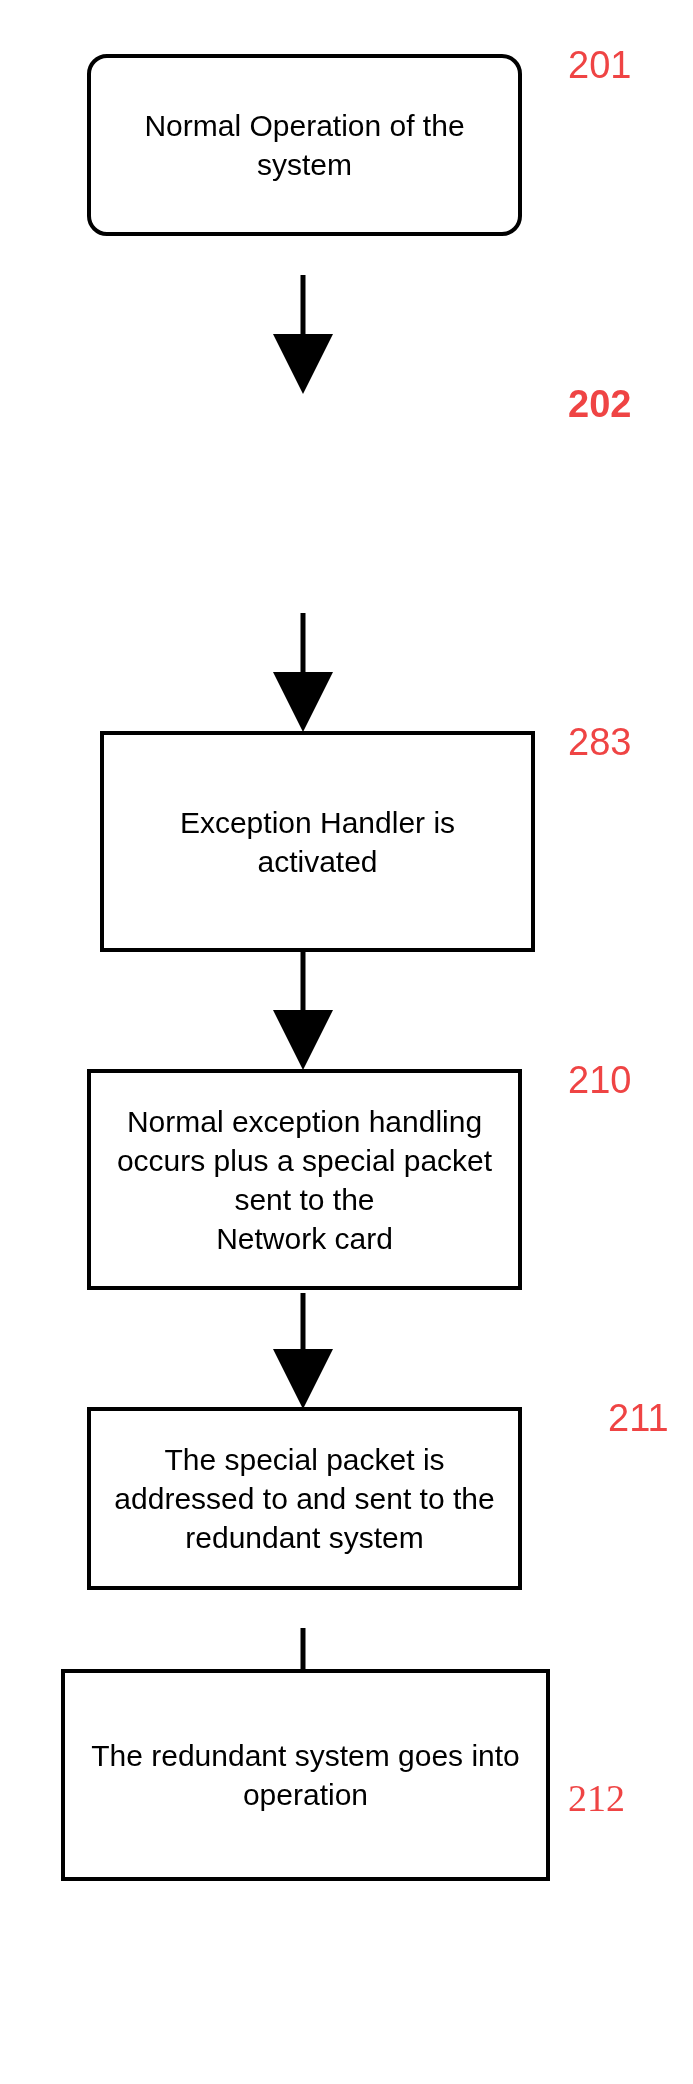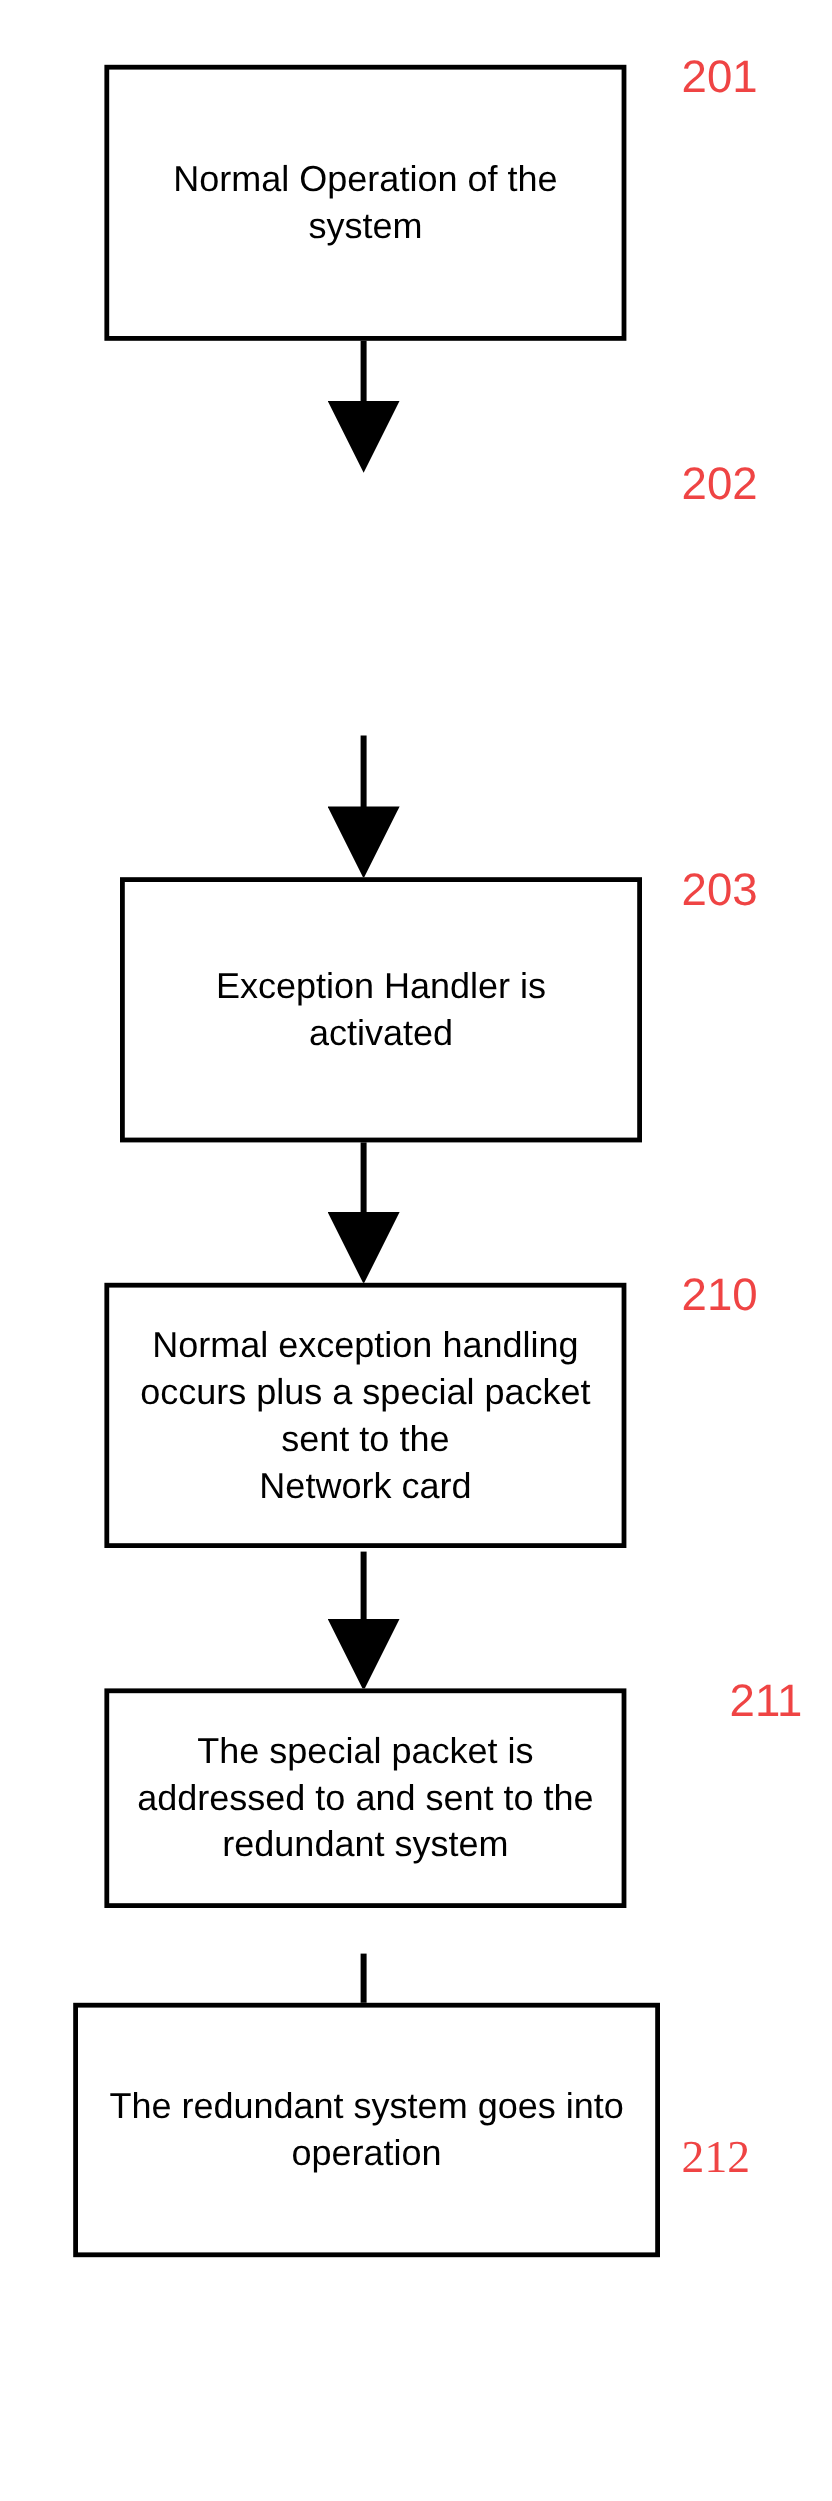--- a/index.html
+++ b/index.html
@@ -51,31 +51,31 @@
         <path d="M0,0 L12,6 L0,12 Z" fill="#000"></path>
       </marker>
     </defs>
     <line x1="303" y1="275" x2="303" y2="384" stroke="#000" stroke-width="5" marker-end="url(#ah)"></line>
     <line x1="303" y1="613" x2="303" y2="722" stroke="#000" stroke-width="5" marker-end="url(#ah)"></line>
     <line x1="303" y1="951" x2="303" y2="1060" stroke="#000" stroke-width="5" marker-end="url(#ah)"></line>
     <line x1="303" y1="1293" x2="303" y2="1399" stroke="#000" stroke-width="5" marker-end="url(#ah)"></line>
     <line x1="303" y1="1628" x2="303" y2="1734" stroke="#000" stroke-width="5" marker-end="url(#ah)"></line>
   </svg>
 
-  <div class="box" style="left:87px; top:54px; width:435px; height:230px;">
+  <div class="box" style="left:87px; top:54px; width:435px; height:182px;border-radius:20px;">
     <span>Normal Operation of the system</span>
   </div>
   <div class="label" style="left:568px; top:44px;">201</div>
 
-  <div class="label" style="left:568px; top:383px;">202</div>
+  <div class="label" style="left:568px; top:383px;font-weight:bold;">202</div>
 
   <div class="box" style="left:100px; top:731px; width:435px; height:221px;">
     <span>Exception Handler is activated</span>
   </div>
-  <div class="label" style="left:568px; top:721px;">203</div>
+  <div class="label" style="left:568px; top:721px;">283</div>
 
   <div class="box" style="left:87px; top:1069px; width:435px; height:221px;">
     <span style="white-space:pre-line;">Normal exception handling occurs plus a special packet sent to the
 Network card</span>
   </div>
   <div class="label" style="left:568px; top:1059px;">210</div>
 
   <div class="box" style="left:87px; top:1407px; width:435px; height:183px;">
     <span>The special packet is addressed to and sent to the redundant system</span>
   </div>

